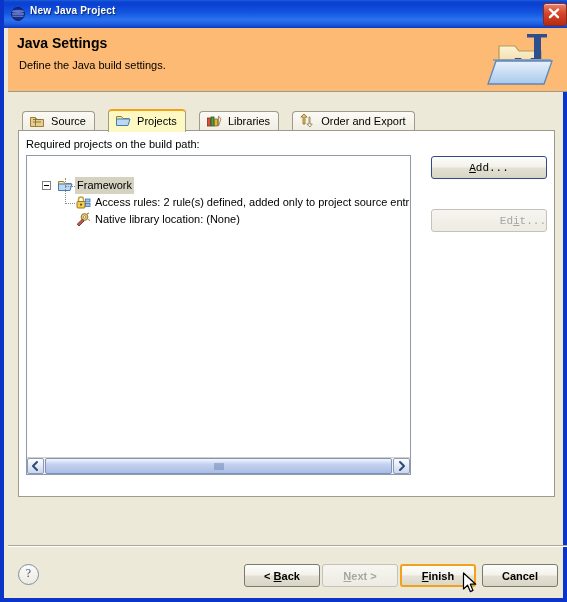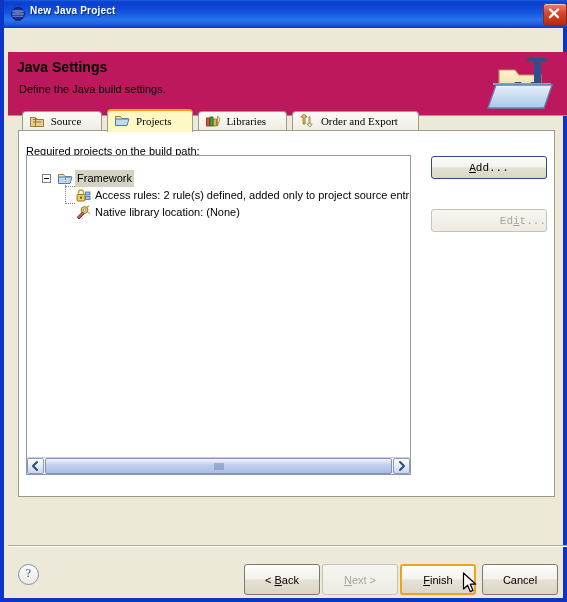--- a/index.html
+++ b/index.html
@@ -61,24 +61,23 @@
     box-shadow: inset 0 1px 0 rgba(255,255,255,0.55);
     cursor: pointer;
   }
   .close-btn svg { position:absolute; left:3px; top:3px; }
 
   
   .header {
     position: absolute;
     left: 4px; top: 28px;
     width: 559px; height: 64px;
-    background: #be185d;
+    background: #fdba74;
     border-bottom: 1px solid #9C9A8C;
     box-sizing: border-box;
-    margin-top: 24px;
   }
   .header-title {
     position: absolute;
     left: 9px; top: 7px;
     font-size: 14px;
     font-weight: bold;
     color: #000000;
   }
   .header-sub {
     position: absolute;
@@ -96,30 +95,29 @@
   .tabs {
     position: absolute;
     left: 18px; top: 109px;
     height: 22px;
   }
   .tab {
     position: relative;
     display: inline-block;
     height: 21px;
     box-sizing: border-box;
-    padding: 0 20px 0 6px;
-    margin-right: 2px;
+    padding: 0 8px 0 6px;
+    margin-right: 10px;
     background: linear-gradient(180deg,#FBFAF5 0%, #EFECE0 100%);
     border: 1px solid #9D9B8E;
     border-bottom: none;
     border-radius: 4px 4px 0 0;
     vertical-align: bottom;
     white-space: nowrap;
     cursor: pointer;
-    font-family: Liberation Serif, serif;
   }
   .tab.selected {
     height: 23px;
     background: #fef9c3;
     border-top: 2px solid #F3A11B;
     border-left: 1px solid #9D9B8E;
     border-right: 1px solid #9D9B8E;
     z-index: 5;
   }
   .tab .tab-ico {
@@ -141,21 +139,21 @@
   .panel {
     position: absolute;
     left: 14px; top: 130px;
     width: 537px; height: 367px;
     background: #ffffff;
     border: 1px solid #9D9B8E;
     box-sizing: border-box;
   }
   .panel-label {
     position: absolute;
-    left: 7px; top: 14px;
+    left: 7px; top: 7px;
     font-size: 11px;
     color: #000;
   }
 
   
   .tree-wrap {
     position: absolute;
     left: 7px; top: 24px;
     width: 385px; height: 320px;
     border: 1px solid #8E9AAA;
@@ -305,21 +303,21 @@
     color: #2B4A78;
     font-size: 12px;
     line-height: 17px;
     text-align: center;
     font-family: "Liberation Serif", serif;
     cursor: pointer;
   }
   .wiz-btn {
     position: absolute;
     top: 564px;
-    width: 76px; height: 31px;
+    width: 76px; height: 23px; font-weight: bold;
   }
 </style>
 </head>
 <body>
 
 <div class="window">
 
   <div class="titlebar">
     <span class="eclipse-icon">
       <svg width="14" height="14" viewBox="0 0 14 14">
@@ -410,21 +408,21 @@
       <span class="tab-lbl">Order and Export</span>
     </div>
   </div>
 
   <div class="panel">
     <div class="panel-label">Required projects on the build path:</div>
 
     <div class="tree-wrap">
       <div class="tree">
 
-        <div class="tree-row selected" style="margin-top:14px;text-align:right;">
+        <div class="tree-row selected" style="margin-top:21px;text-align:right;">
           <span class="twisty"></span>
           <span class="t-ico" style="left:30px;">
             <svg width="16" height="15" viewBox="0 0 16 15">
               <path d="M1.5 3.5 h5 l1.5 2 h6 v2 h-12.5 Z" fill="#F6E3B0" stroke="#9A7F3C" stroke-width="1"></path>
               <path d="M1.5 6 h13.5 l-2 6.5 H1.5 Z" fill="#BCD9F2" stroke="#4A79B5" stroke-width="1"></path>
             </svg>
           </span>
           <span class="t-lbl" style="left:48px;">Framework</span>
         </div>
 

